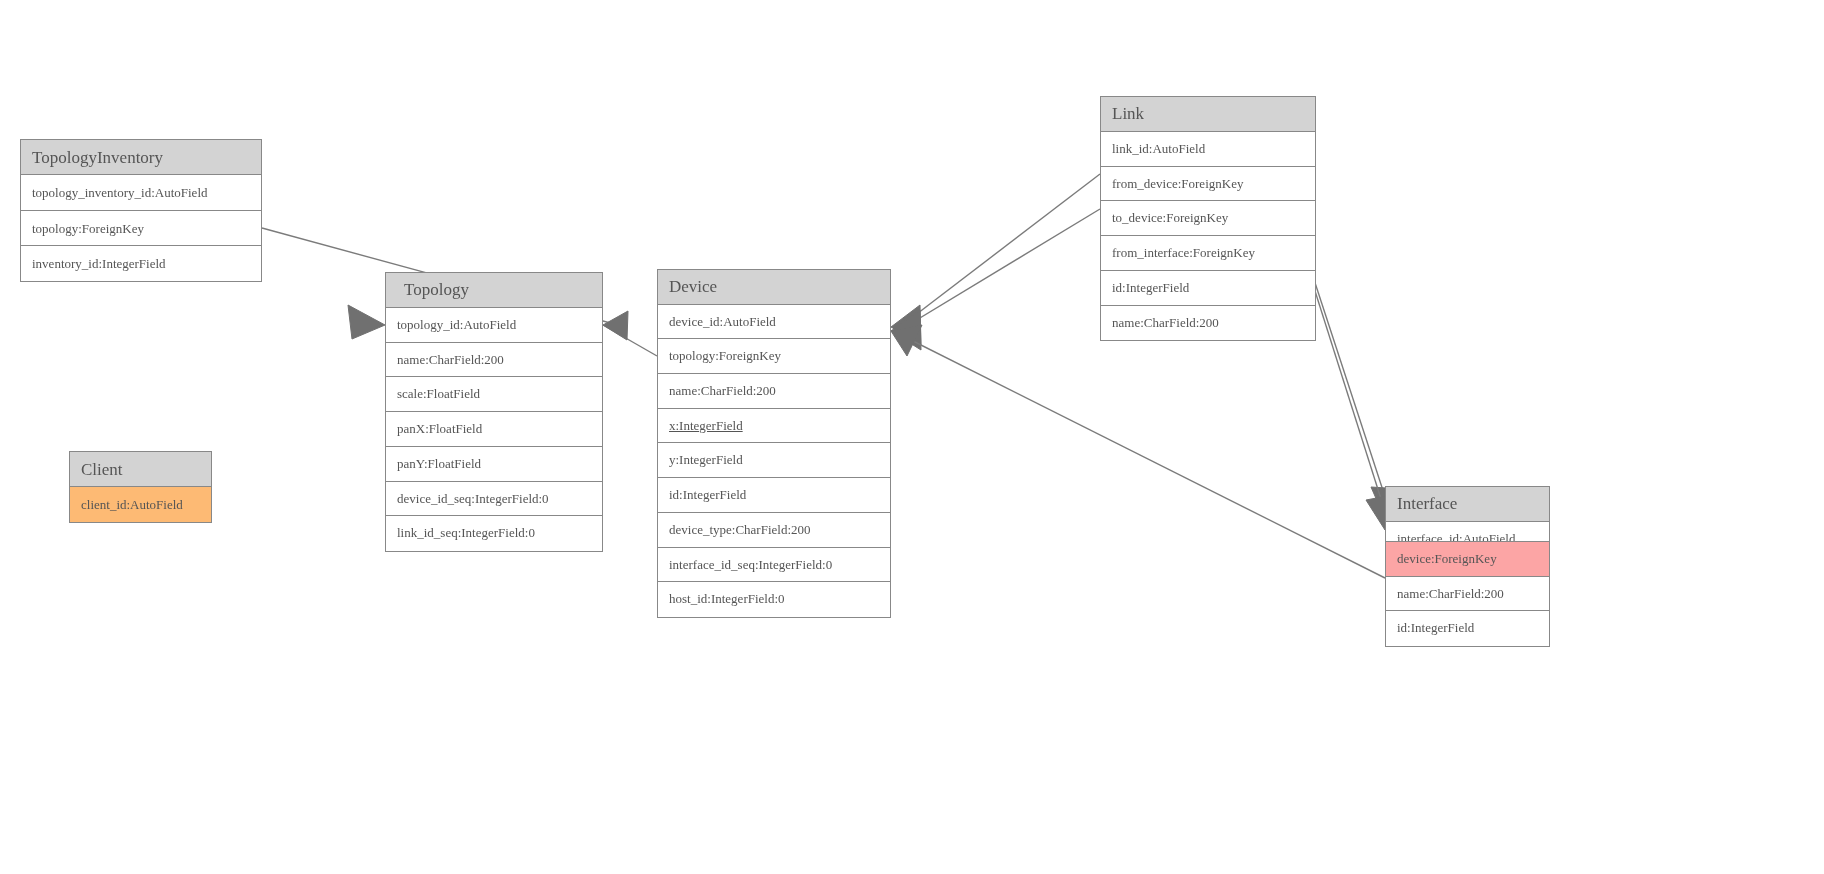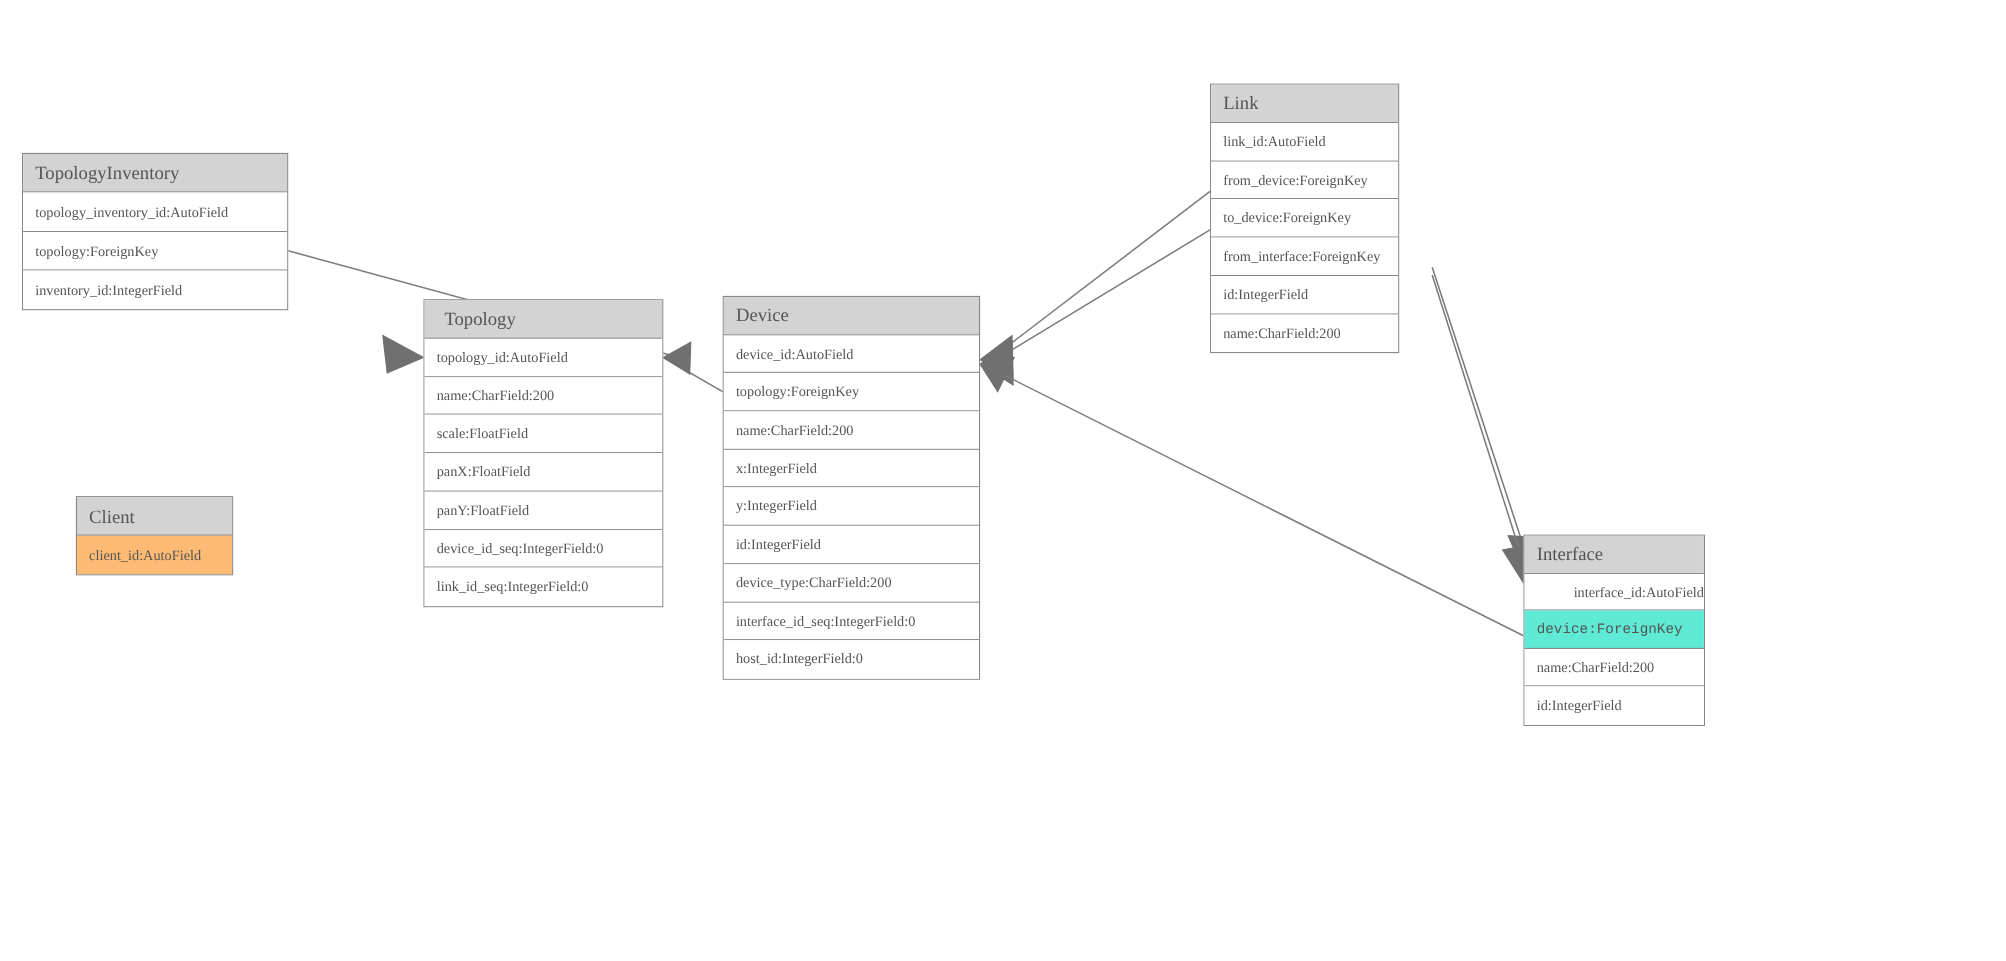--- a/index.html
+++ b/index.html
@@ -121,38 +121,38 @@
         <div class="entity-field" style="color: rgb(85, 85, 85); background: rgb(255, 255, 255); border-bottom-color: rgb(136, 136, 136); height: 34.75px; line-height: 34.75px;">panX:FloatField</div>
         <div class="entity-field" style="color: rgb(85, 85, 85); background: rgb(255, 255, 255); border-bottom-color: rgb(136, 136, 136); height: 34.75px; line-height: 34.75px;">panY:FloatField</div>
         <div class="entity-field" style="color: rgb(85, 85, 85); background: rgb(255, 255, 255); border-bottom-color: rgb(136, 136, 136); height: 34.75px; line-height: 34.75px;">device_id_seq:IntegerField:0</div>
         <div class="entity-field" style="color: rgb(85, 85, 85); background: rgb(255, 255, 255); border-bottom: none; height: 34.75px; line-height: 34.75px;">link_id_seq:IntegerField:0</div>
       </div>
       <div class="entity" style="left: 657px; top: 269px; width: 234px; border-color: rgb(136, 136, 136);">
         <div class="entity-title" style="background: rgb(211, 211, 211); color: rgb(85, 85, 85); border-bottom-color: rgb(136, 136, 136); height: 34.7px; line-height: 34.7px;">Device</div>
         <div class="entity-field" style="color: rgb(85, 85, 85); background: rgb(255, 255, 255); border-bottom-color: rgb(136, 136, 136); height: 34.7px; line-height: 34.7px;">device_id:AutoField</div>
         <div class="entity-field" style="color: rgb(85, 85, 85); background: rgb(255, 255, 255); border-bottom-color: rgb(136, 136, 136); height: 34.7px; line-height: 34.7px;">topology:ForeignKey</div>
         <div class="entity-field" style="color: rgb(85, 85, 85); background: rgb(255, 255, 255); border-bottom-color: rgb(136, 136, 136); height: 34.7px; line-height: 34.7px;">name:CharField:200</div>
-        <div class="entity-field" style="color: rgb(85, 85, 85); background: rgb(255, 255, 255); border-bottom-color: rgb(136, 136, 136); height: 34.7px; line-height: 34.7px;">x:IntegerField</div>
+        <div class="entity-field" style="color: rgb(85, 85, 85); background: rgb(255, 255, 255); border-bottom-color: rgb(136, 136, 136); height: 34.7px; line-height: 34.7px; text-decoration: underline;">x:IntegerField</div>
         <div class="entity-field" style="color: rgb(85, 85, 85); background: rgb(255, 255, 255); border-bottom-color: rgb(136, 136, 136); height: 34.7px; line-height: 34.7px;">y:IntegerField</div>
         <div class="entity-field" style="color: rgb(85, 85, 85); background: rgb(255, 255, 255); border-bottom-color: rgb(136, 136, 136); height: 34.7px; line-height: 34.7px;">id:IntegerField</div>
         <div class="entity-field" style="color: rgb(85, 85, 85); background: rgb(255, 255, 255); border-bottom-color: rgb(136, 136, 136); height: 34.7px; line-height: 34.7px;">device_type:CharField:200</div>
         <div class="entity-field" style="color: rgb(85, 85, 85); background: rgb(255, 255, 255); border-bottom-color: rgb(136, 136, 136); height: 34.7px; line-height: 34.7px;">interface_id_seq:IntegerField:0</div>
         <div class="entity-field" style="color: rgb(85, 85, 85); background: rgb(255, 255, 255); border-bottom: none; height: 34.7px; line-height: 34.7px;">host_id:IntegerField:0</div>
       </div>
-      <div class="entity" style="left: 1100px; top: 76px; width: 172px; border-color: rgb(136, 136, 136);">
+      <div class="entity" style="left: 1100px; top: 96px; width: 216px; border-color: rgb(136, 136, 136);">
         <div class="entity-title" style="background: rgb(211, 211, 211); color: rgb(85, 85, 85); border-bottom-color: rgb(136, 136, 136); height: 34.75px; line-height: 34.75px;">Link</div>
         <div class="entity-field" style="color: rgb(85, 85, 85); background: rgb(255, 255, 255); border-bottom-color: rgb(136, 136, 136); height: 34.75px; line-height: 34.75px;">link_id:AutoField</div>
         <div class="entity-field" style="color: rgb(85, 85, 85); background: rgb(255, 255, 255); border-bottom-color: rgb(136, 136, 136); height: 34.75px; line-height: 34.75px;">from_device:ForeignKey</div>
         <div class="entity-field" style="color: rgb(85, 85, 85); background: rgb(255, 255, 255); border-bottom-color: rgb(136, 136, 136); height: 34.75px; line-height: 34.75px;">to_device:ForeignKey</div>
         <div class="entity-field" style="color: rgb(85, 85, 85); background: rgb(255, 255, 255); border-bottom-color: rgb(136, 136, 136); height: 34.75px; line-height: 34.75px;">from_interface:ForeignKey</div>
         <div class="entity-field" style="color: rgb(85, 85, 85); background: rgb(255, 255, 255); border-bottom-color: rgb(136, 136, 136); height: 34.75px; line-height: 34.75px;">id:IntegerField</div>
         <div class="entity-field" style="color: rgb(85, 85, 85); background: rgb(255, 255, 255); border-bottom: none; height: 34.75px; line-height: 34.75px;">name:CharField:200</div>
       </div>
       <div class="entity" style="left: 1385px; top: 486px; width: 165px; border-color: rgb(136, 136, 136);">
         <div class="entity-title" style="background: rgb(211, 211, 211); color: rgb(85, 85, 85); border-bottom-color: rgb(136, 136, 136); height: 34.8px; line-height: 34.8px;">Interface</div>
-        <div class="entity-field" style="color: rgb(85, 85, 85); background: rgb(255, 255, 255); border-bottom-color: rgb(136, 136, 136); height: 33px; line-height: 34.8px; text-align: right;">interface_id:AutoField</div>
-        <div class="entity-field" style="color: rgb(85, 85, 85); background: #5eead4; border-bottom-color: rgb(136, 136, 136); height: 34.8px; line-height: 34.8px; font-family: Liberation Mono, monospace;">device:ForeignKey</div>
+        <div class="entity-field" style="color: rgb(85, 85, 85); background: rgb(255, 255, 255); border-bottom-color: rgb(136, 136, 136); height: 20px; line-height: 34.8px;">interface_id:AutoField</div>
+        <div class="entity-field" style="color: rgb(85, 85, 85); background: #fca5a5; border-bottom-color: rgb(136, 136, 136); height: 34.8px; line-height: 34.8px;">device:ForeignKey</div>
         <div class="entity-field" style="color: rgb(85, 85, 85); background: rgb(255, 255, 255); border-bottom-color: rgb(136, 136, 136); height: 34.8px; line-height: 34.8px;">name:CharField:200</div>
         <div class="entity-field" style="color: rgb(85, 85, 85); background: rgb(255, 255, 255); border-bottom: none; height: 34.8px; line-height: 34.8px;">id:IntegerField</div>
       </div>
     </div>
 
 </div>
 
 </body></html>

